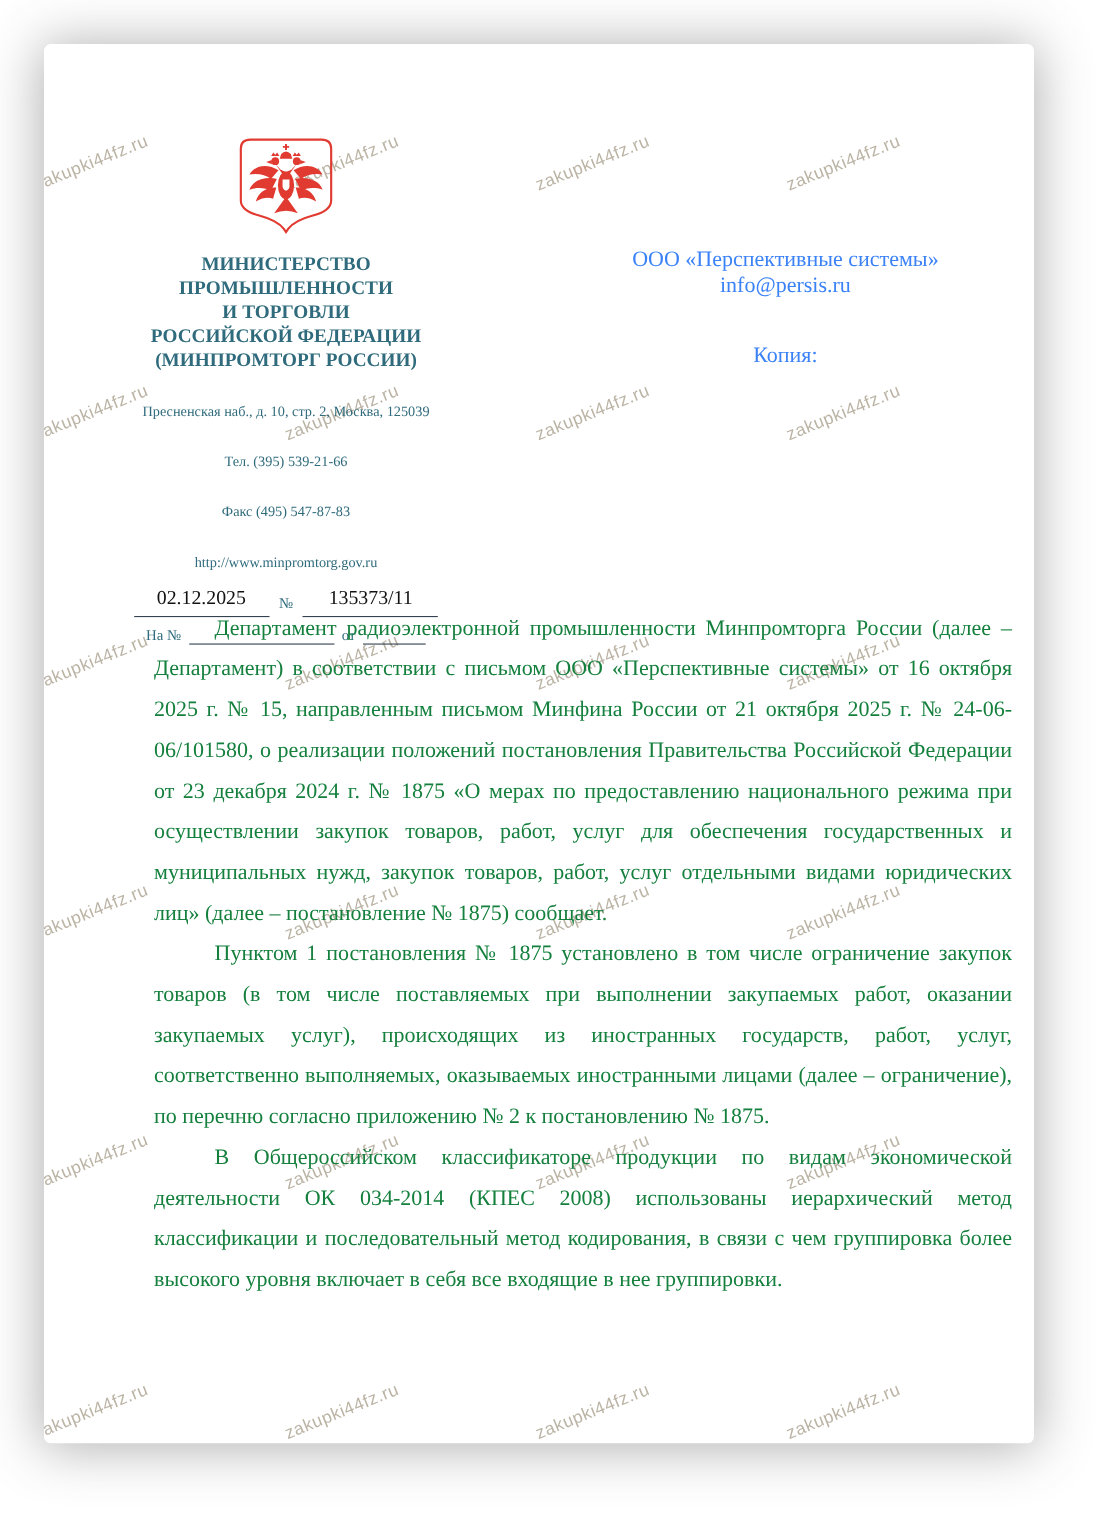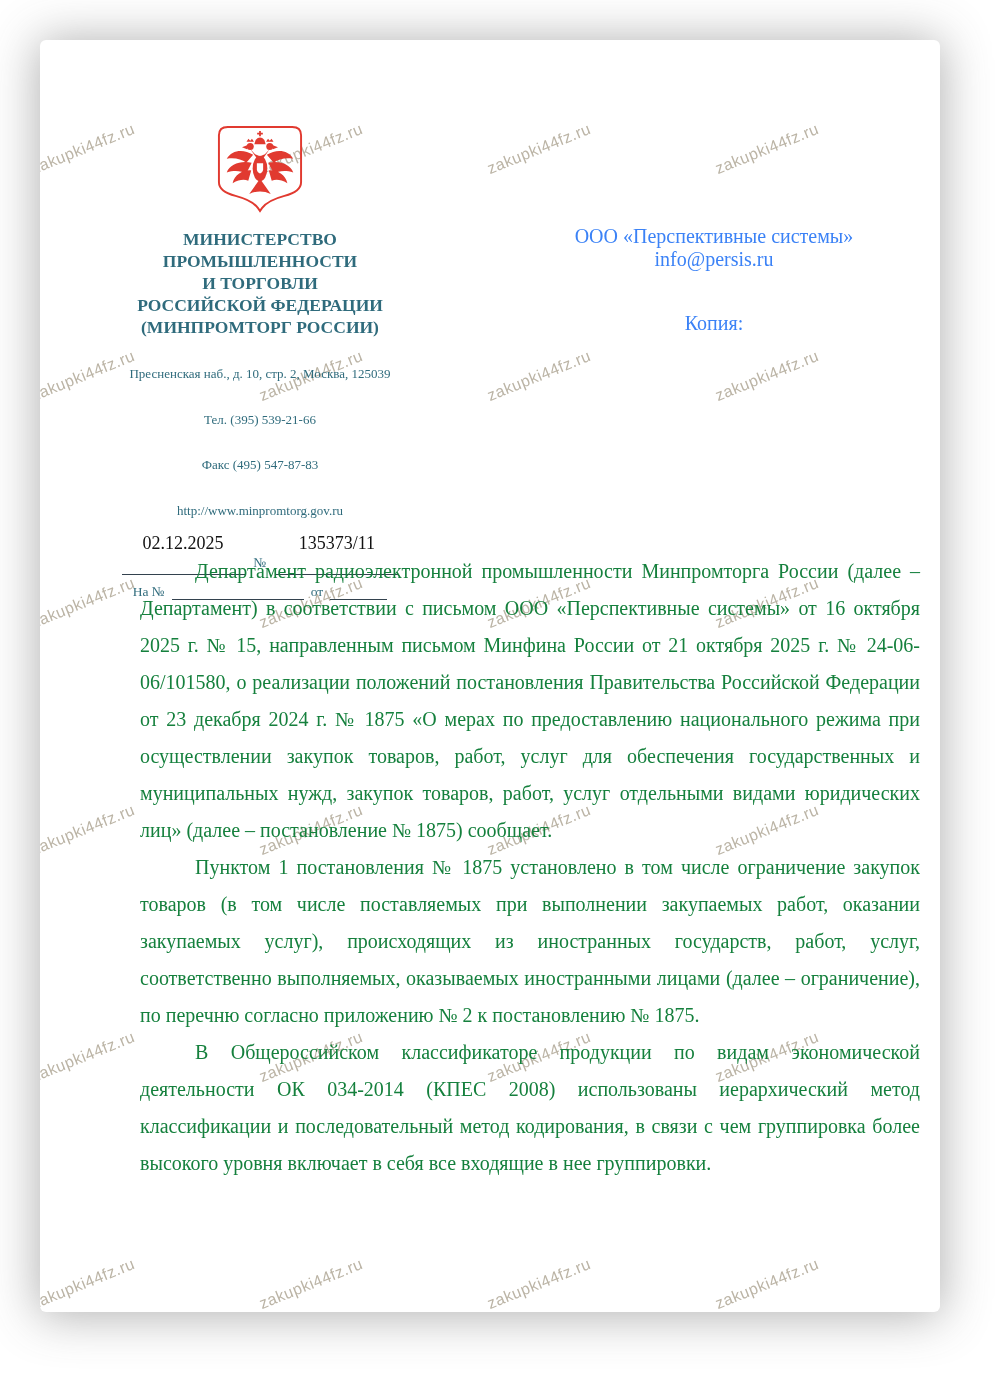--- a/index.html
+++ b/index.html
@@ -38,21 +38,21 @@
   .emblem{width:88px;height:91px;margin:0 auto 13px;display:block;color:var(--red,#e13a30);}
   .ministry div{font-weight:bold;font-size:17.5px;line-height:22px;}
   .ministry-short{font-weight:normal;font-size:17.5px;line-height:22px;}
   .contacts div{font-size:13px;line-height:18.5px;margin-top:27px;}
   .contacts{margin-top:7px;}
   .ref1{
     margin-top:13px;display:flex;justify-content:center;align-items:flex-end;gap:9px;
   }
   .u-line{border-bottom:1.5px solid #33424e;}
   .ref-date,.ref-num{
-    width:123px;font-size:18px;color:#121212;text-align:center;padding-bottom:20px;
+    width:123px;font-size:18px;color:#121212;text-align:center;padding-bottom:6px;
   }
   .ref-nosign{font-size:13.5px;padding-bottom:4px;}
   .ref2{
     margin-top:9px;display:flex;gap:7px;
     font-size:13.5px;justify-content:center;
   }
   .ref2 .lbl{padding-bottom:1px;}
   .blank-long{width:132px;height:15px;}
   .blank-short{width:57px;height:15px;}
   

